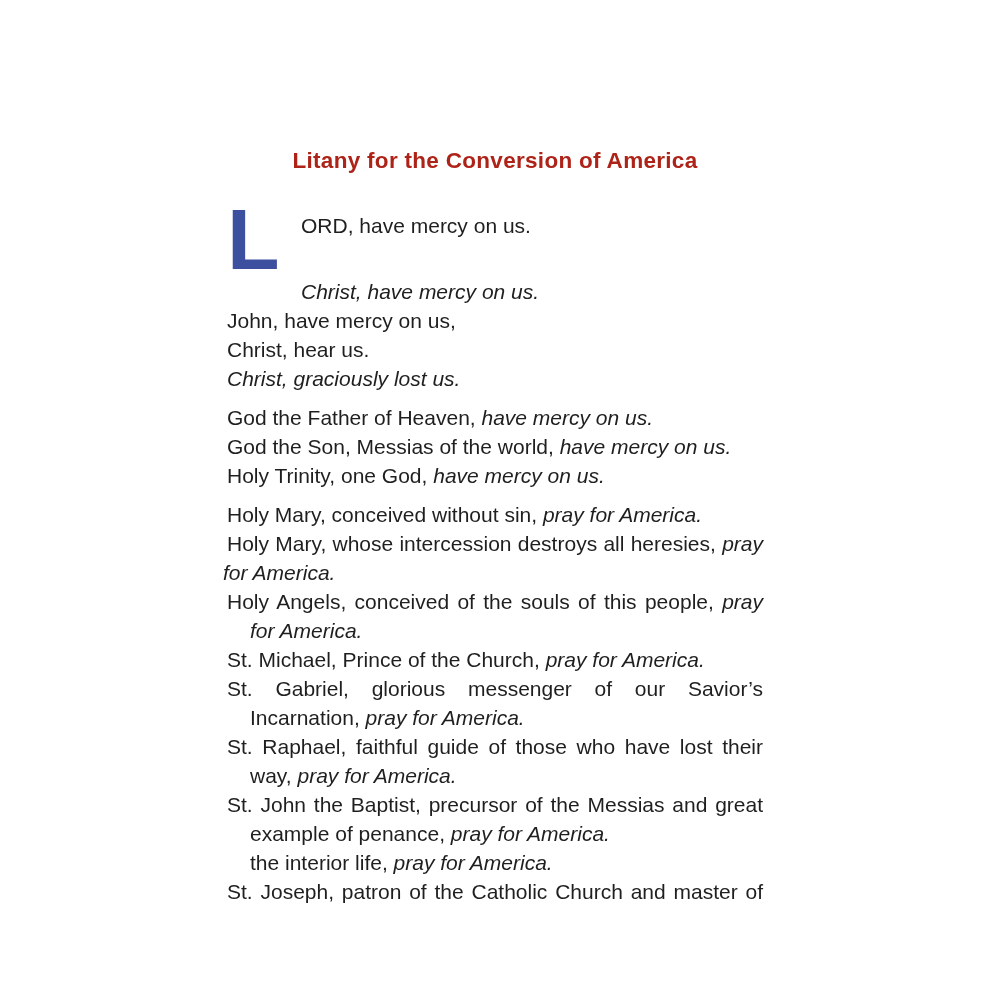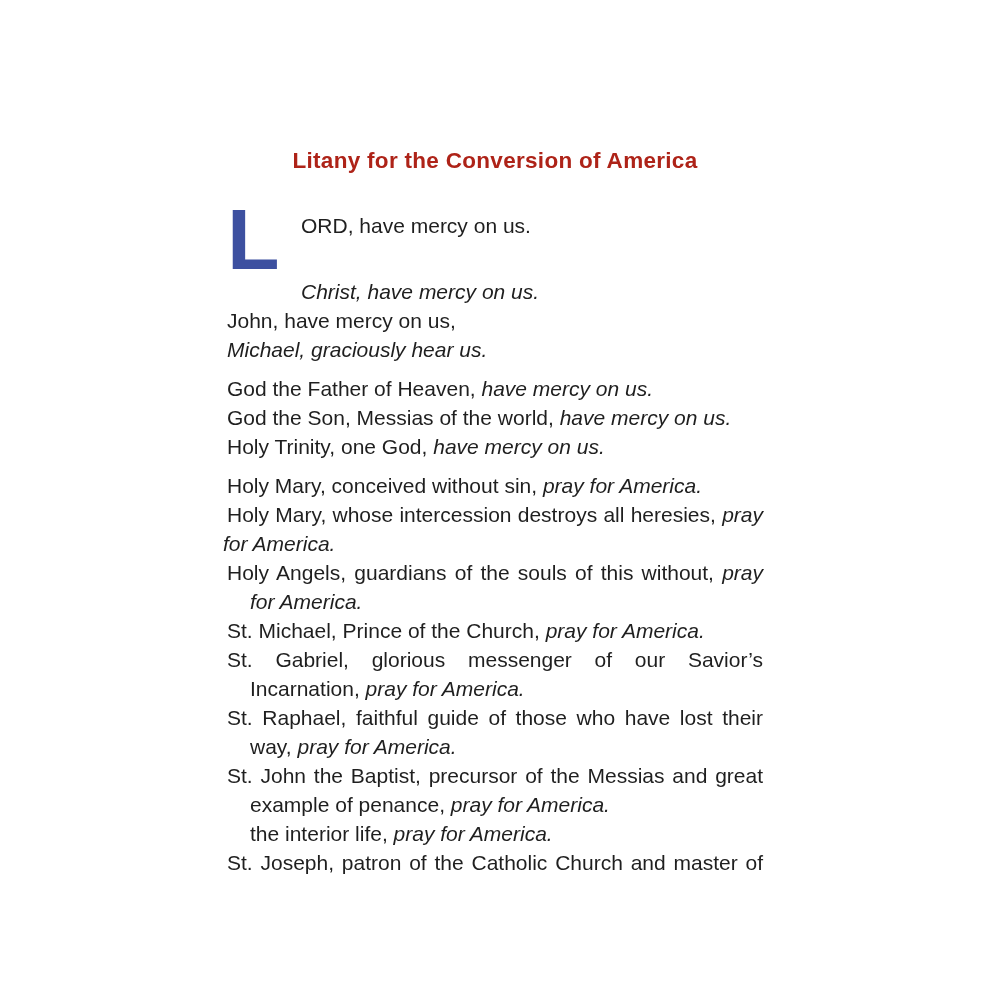--- a/index.html
+++ b/index.html
@@ -57,28 +57,29 @@
 
 <div class="page">
   <div class="column">
     <div class="title">Litany for the Conversion of America</div>
     <div class="lines">
       <span class="dropcap">L</span>
 
     <div class="line indent-dropcap"><span class="inv">ORD, have mercy on us.</span></div>
         <div class="line indent-dropcap"><span class="resp">Christ, have mercy on us.</span></div>
         <div class="line"><span class="inv">John, have mercy on us,</span></div>
-        <div class="line"><span class="resp">Michael, graciously hear us.</span></div>
+        <div class="line"><span class="inv">Christ, hear us.</span></div>
+        <div class="line"><span class="resp">Christ, graciously lost us.</span></div>
         <div class="line gap-before"><span class="inv">God the Father of Heaven, </span><span class="resp">have mercy on us.</span></div>
         <div class="line"><span class="inv">God the Son, Messias of the world, </span><span class="resp">have mercy on us.</span></div>
         <div class="line"><span class="inv">Holy Trinity, one God, </span><span class="resp">have mercy on us.</span></div>
         <div class="line gap-before"><span class="inv">Holy Mary, conceived without sin, </span><span class="resp">pray for America.</span></div>
         <div class="line justify"><span class="inv">Holy Mary, whose intercession destroys all heresies, </span><span class="resp">pray</span></div>
         <div class="line indent-outdent"><span class="resp">for America.</span></div>
-        <div class="line justify"><span class="inv">Holy Angels, guardians of the souls of this without, </span><span class="resp">pray</span></div>
+        <div class="line justify"><span class="inv">Holy Angels, conceived of the souls of this people, </span><span class="resp">pray</span></div>
         <div class="line indent-hang"><span class="resp">for America.</span></div>
         <div class="line"><span class="inv">St. Michael, Prince of the Church, </span><span class="resp">pray for America.</span></div>
         <div class="line justify"><span class="inv">St. Gabriel, glorious messenger of our Savior’s</span></div>
         <div class="line indent-hang"><span class="inv">Incarnation, </span><span class="resp">pray for America.</span></div>
         <div class="line justify"><span class="inv">St. Raphael, faithful guide of those who have lost their</span></div>
         <div class="line indent-hang"><span class="inv">way, </span><span class="resp">pray for America.</span></div>
         <div class="line justify"><span class="inv">St. John the Baptist, precursor of the Messias and great</span></div>
         <div class="line indent-hang"><span class="inv">example of penance, </span><span class="resp">pray for America.</span></div>
         <div class="line indent-hang"><span class="inv">the interior life, </span><span class="resp">pray for America.</span></div>
         <div class="line justify"><span class="inv">St. Joseph, patron of the Catholic Church and master of</span></div>

